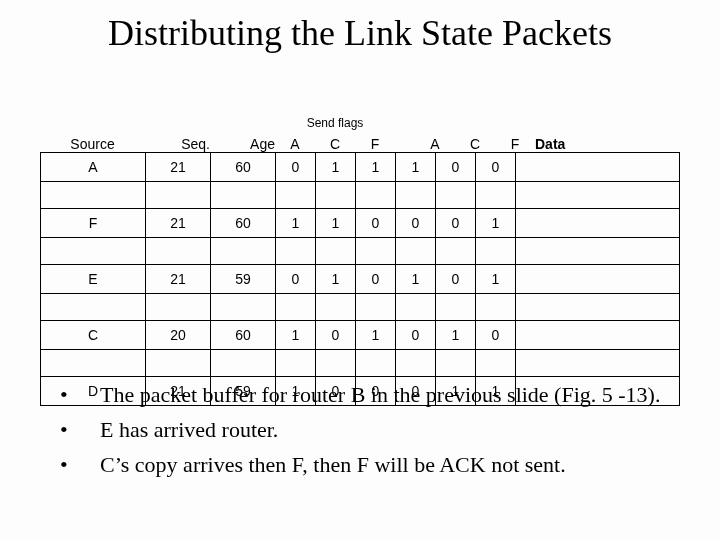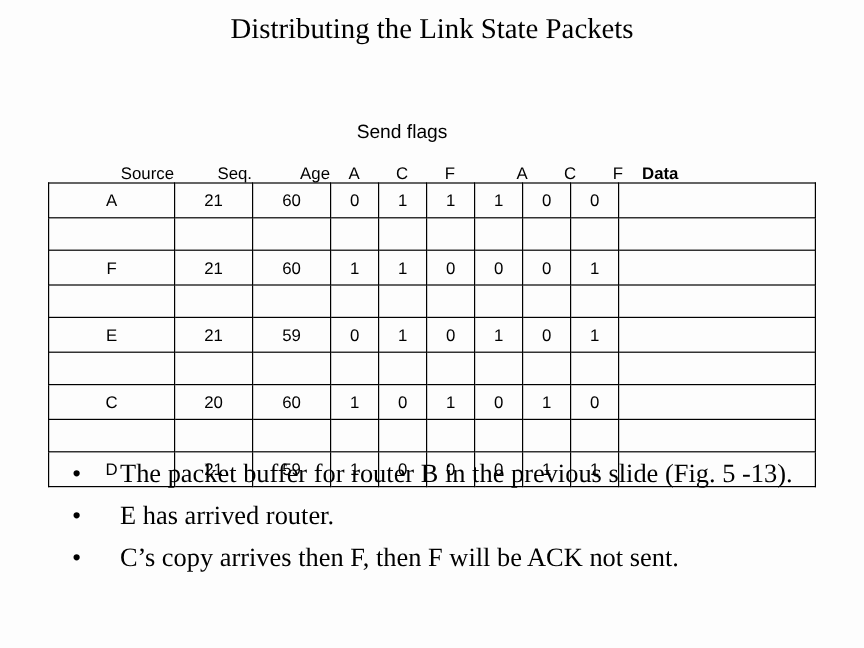--- a/index.html
+++ b/index.html
@@ -16,49 +16,49 @@
     height: 540px;
     position: relative;
     box-sizing: border-box;
   }
   .title {
     position: absolute;
     top: 12px;
     left: 0;
     right: 0;
     text-align: center;
-    font-size: 24px;
+    font-size: 36px;
     color: #000;
     font-weight: normal;
   }
   .table-wrap {
     position: absolute;
     top: 110px;
     left: 40px;
     width: 640px;
     font-family: Arial, Helvetica, sans-serif;
     font-size: 14px;
     color: #000;
   }
   .header-row {
     display: flex;
     align-items: flex-end;
     height: 42px;
     position: relative;
   }
-  .header-row .h-source { width: 105px; text-align: right; }
+  .header-row .h-source { width: 105px; text-align: center; }
   .header-row .h-seq    { width: 65px;  text-align: right; }
   .header-row .h-age    { width: 65px;  text-align: right; }
   .header-row .flag-group {
     width: 120px;
     text-align: center;
     display: flex;
     flex-direction: column;
   }
-  .header-row .flag-group .top-label { font-size: 16px; margin-bottom: 16px; }
+  .header-row .flag-group .top-label { font-size: 12px; margin-bottom: 6px; }
   .header-row .flag-group .sub {
     display: flex;
   }
   .header-row .flag-group .sub span { width: 40px; text-align: center; }
   .header-row .h-gap { width: 20px; }
   .header-row .h-data { flex: 1; text-align: left; font-weight: bold; }
 
   table.pkt {
     border-collapse: collapse;
     width: 100%;

